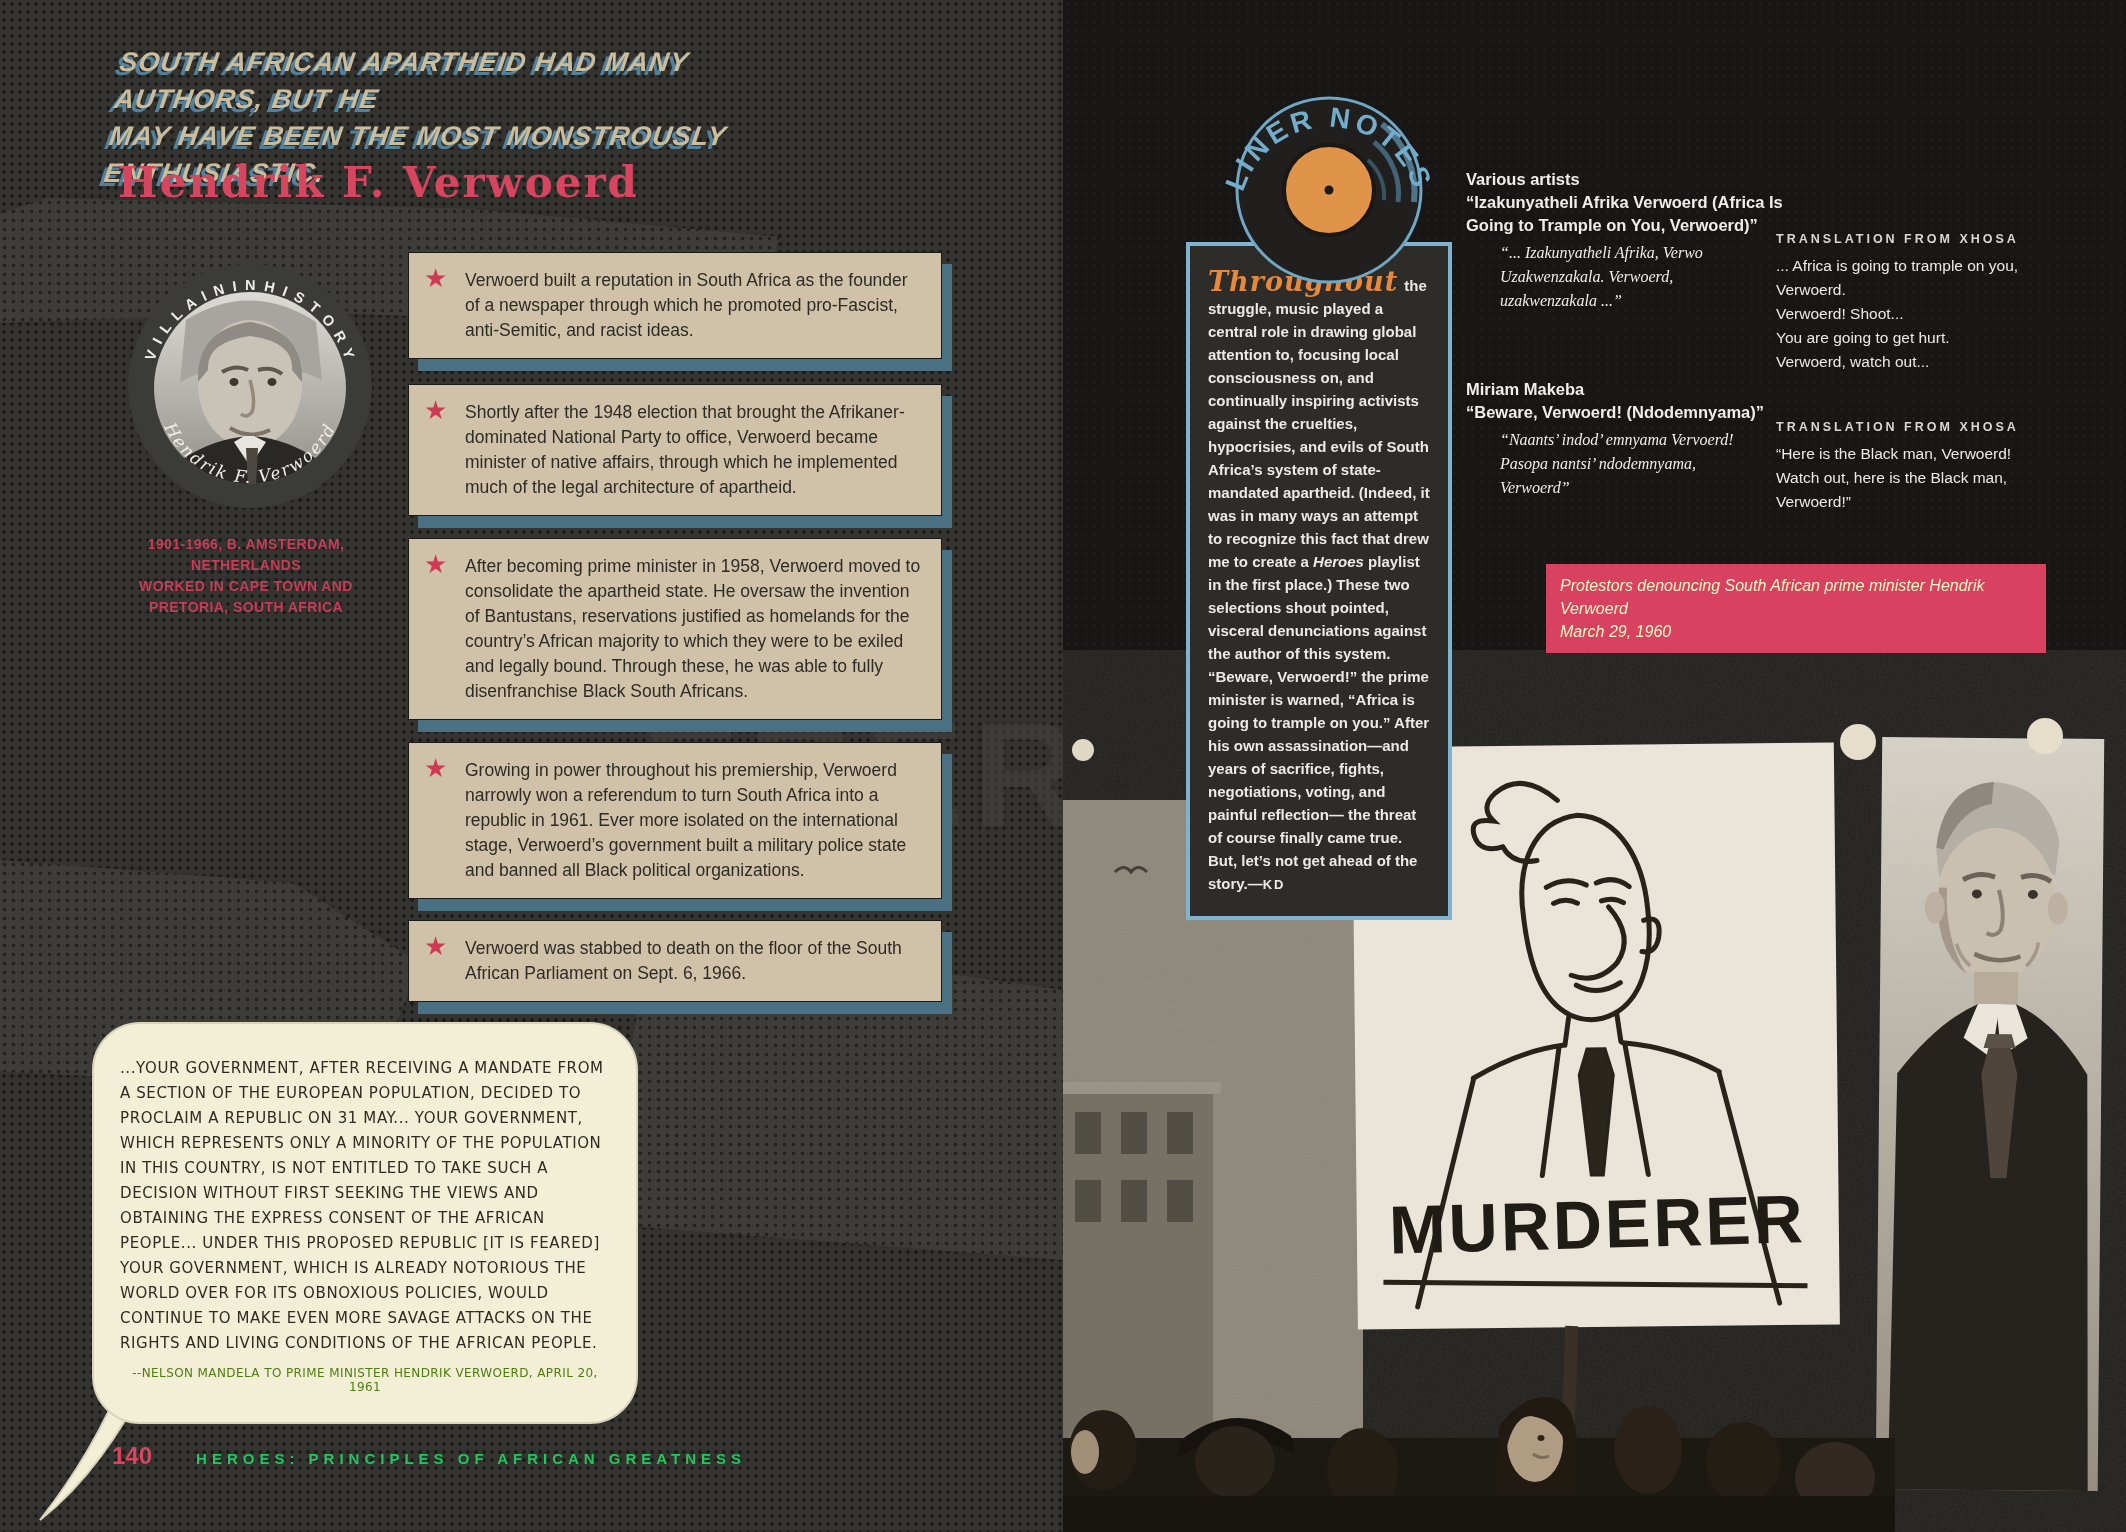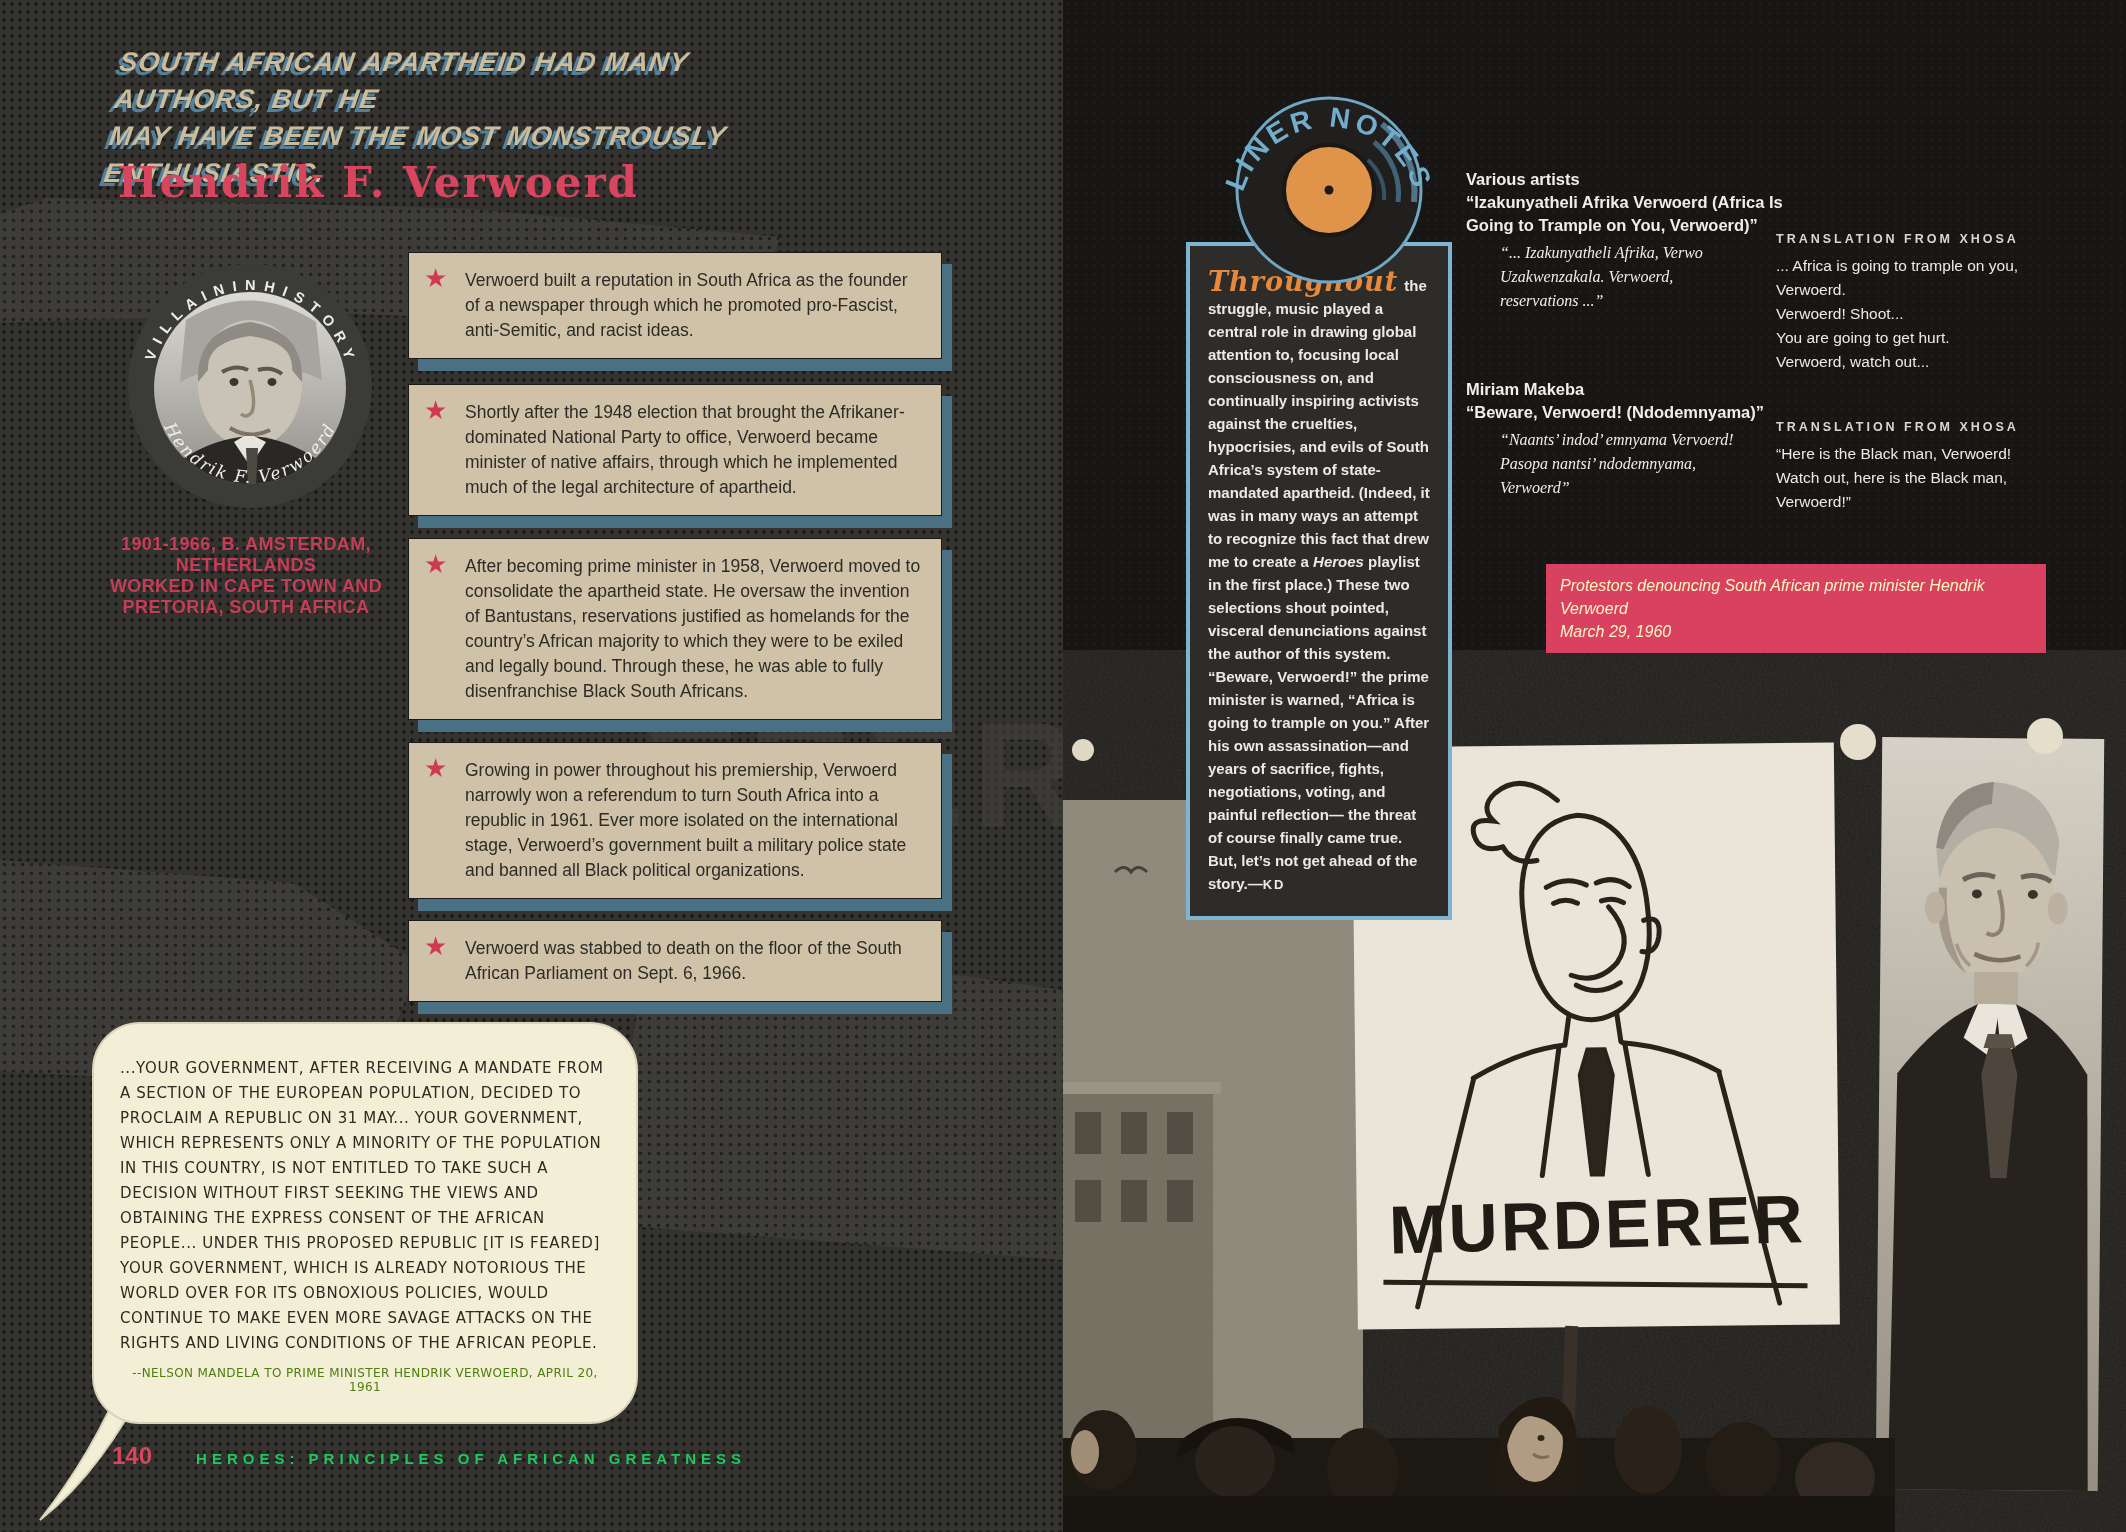--- a/index.html
+++ b/index.html
@@ -24,21 +24,21 @@
     color:#cbbd9c;font-weight:bold;font-style:italic;font-size:27px;line-height:37px;
     letter-spacing:1px;transform:skewX(-8deg);
     text-shadow:-4px 4px 0 #53809b;}
   .page-title{position:absolute;left:118px;top:158px;z-index:3;
     font-family:"DejaVu Serif",serif;font-weight:bold;font-size:42px;
     color:#d8455f;letter-spacing:2px;}
 
   .badge{position:absolute;left:126px;top:260px;z-index:3;}
 
   .bio{position:absolute;left:98px;top:534px;width:296px;z-index:3;text-align:center;
-    color:#c63d58;font-weight:bold;font-size:18px;line-height:21px;letter-spacing:.4px;}
+    color:#c63d58;font-weight:bold;font-size:14px;line-height:21px;letter-spacing:.4px;}
 
   .watermark{position:absolute;left:640px;top:688px;z-index:1;
     font-size:150px;font-weight:800;letter-spacing:8px;color:#45433e;opacity:.55;
     font-family:"Liberation Sans",sans-serif;}
 
   .fact{position:absolute;left:408px;width:462px;z-index:2;background:#cfc2a8;
     border:1px solid #1c1a16;box-shadow:10px 12px 0 #4a7183;
     padding:15px 14px 15px 56px;color:#2d2b25;font-size:17.5px;line-height:25px;}
   .fact .star{position:absolute;left:15px;top:12px;color:#ce3a54;font-size:26px;line-height:26px;}
   .fact.f1{top:252px;} .fact.f2{top:384px;} .fact.f3{top:538px;}
@@ -317,21 +317,21 @@
       <textPath href="#lnArc" startOffset="50%" text-anchor="middle">LINER NOTES</textPath>
     </text>
   </svg>
 
   <div class="track t1">
     <div class="artist">Various artists</div>
     <div class="song">“Izakunyatheli Afrika Verwoerd (Africa Is Going to Trample on You, Verwoerd)”</div>
     <div class="lyric">
       <div>“... Izakunyatheli Afrika, Verwo</div>
       <div>Uzakwenzakala. Verwoerd,</div>
-      <div>reservations ...”</div>
+      <div>uzakwenzakala ...”</div>
     </div>
   </div>
 
   <div class="xlate x1">
     <div class="head">TRANSLATION FROM XHOSA</div>
     <div class="line">... Africa is going to trample on you,</div>
     <div class="line">Verwoerd.</div>
     <div class="line">Verwoerd! Shoot...</div>
     <div class="line">You are going to get hurt.</div>
     <div class="line">Verwoerd, watch out...</div>

